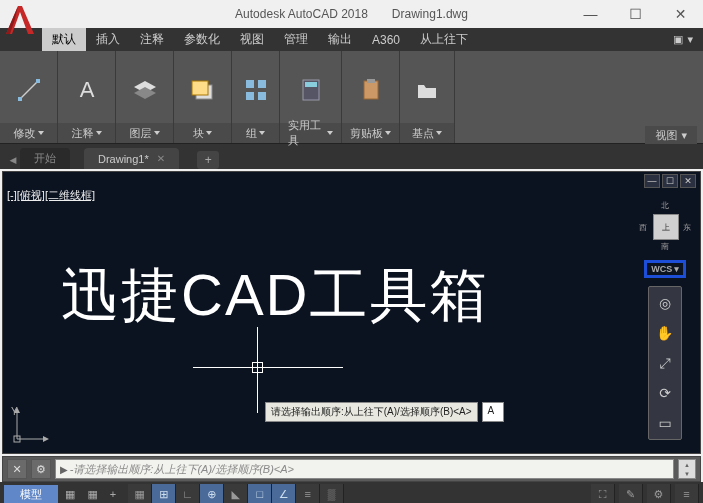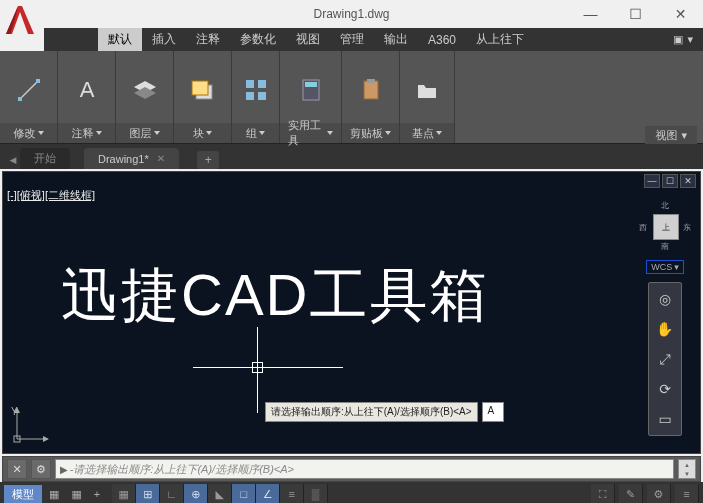--- a/index.html
+++ b/index.html
@@ -8,21 +8,21 @@
 
 .titlebar { height: 28px; background: #f0f0f0; display: flex; align-items: center; position: relative; }
 .titlebar .title-text { position: absolute; left: 50%; transform: translateX(-50%); font-size: 12px; color: #555; display: flex; gap: 24px; }
 .titlebar .win-controls { margin-left: auto; display: flex; }
 .titlebar .win-btn { width: 45px; height: 28px; display: flex; align-items: center; justify-content: center; color: #555; font-size: 14px; }
 
 
 .big-logo { position: absolute; left: 2px; top: 2px; z-index: 10; }
 
 
-.menubar { height: 23px; background: #333; display: flex; align-items: stretch; padding-left: 54px; font-size: 12px; margin-left: 44px; }
+.menubar { height: 23px; background: #333; display: flex; align-items: stretch; padding-left: 42px; font-size: 12px; }
 .menu-item { padding: 0 10px; display: flex; align-items: center; color: #ccc; cursor: pointer; }
 .menu-item.active { background: #ccc; color: #000; }
 .menu-dropdown { margin-left: auto; padding: 0 10px; display: flex; align-items: center; color: #ccc; font-size: 11px; gap: 4px; }
 
 
 .ribbon { height: 93px; background: #555; display: flex; border-bottom: 1px solid #222; }
 .ribbon-group { display: flex; flex-direction: column; align-items: center; border-right: 1px solid #3a3a3a; padding: 6px 0 0 0; }
 .ribbon-icon-box { flex: 1; display: flex; align-items: center; justify-content: center; width: 100%; }
 .ribbon-label { font-size: 11px; color: #ccc; padding: 2px 8px; display: flex; align-items: center; gap: 2px; background: #4a4a4a; width: 100%; justify-content: center; height: 20px; }
 .ribbon-down { width: 0; height: 0; border-left: 3px solid transparent; border-right: 3px solid transparent; border-top: 4px solid #ccc; }
@@ -54,52 +54,53 @@
 
 
 .ucs { position: absolute; left: 8px; bottom: 8px; }
 .ucs-y { position: absolute; left: 8px; bottom: 36px; color: #aaa; font-size: 10px; }
 
 
 .navpanel { position: absolute; right: 4px; top: 28px; width: 62px; display: flex; flex-direction: column; align-items: center; gap: 8px; }
 .viewcube { width: 52px; height: 52px; position: relative; }
 .viewcube .face { position: absolute; left: 14px; top: 14px; width: 26px; height: 26px; background: #d0d0d0; border: 1px solid #888; display: flex; align-items: center; justify-content: center; font-size: 8px; color: #333; }
 .viewcube .dir { position: absolute; font-size: 8px; color: #999; }
-.wcs-label { font-size: 9px; color: #aaa; border: 1px solid #1d4ed8; padding: 1px 4px; display: flex; align-items: center; gap: 2px; }
+.wcs-label { font-size: 9px; color: #aaa; border: 3px solid #1d4ed8; padding: 1px 4px; display: flex; align-items: center; gap: 2px; font-weight: bold; }
 .navbar { width: 34px; background: rgba(80,80,90,0.6); border: 1px solid #666; border-radius: 2px; display: flex; flex-direction: column; align-items: center; padding: 4px 0; gap: 6px; }
 .nav-icon { width: 24px; height: 24px; color: #ccc; display: flex; align-items: center; justify-content: center; font-size: 14px; }
 
 
 .cmdline { height: 26px; background: #5a5a5a; margin: 0 2px; display: flex; align-items: center; padding: 2px 4px; gap: 4px; border: 1px solid #444; }
 .cmd-btn { width: 20px; height: 20px; background: #6a6a6a; border: 1px solid #555; display: flex; align-items: center; justify-content: center; color: #ddd; font-size: 11px; cursor: pointer; }
 .cmd-input-wrap { flex: 1; background: #f2f2ee; border: 1px solid #888; height: 20px; display: flex; align-items: center; padding: 0 4px; }
 .cmd-arrow { color: #666; font-size: 10px; margin-right: 2px; }
 .cmd-prompt { font-size: 11px; color: #8a8a8a; font-style: italic; }
 .cmd-scroll { width: 18px; height: 20px; background: #ddd; border: 1px solid #888; display: flex; flex-direction: column; }
 .cmd-scroll div { flex: 1; display: flex; align-items: center; justify-content: center; font-size: 6px; color: #666; }
 
 
 .statusbar { height: 24px; background: #333; display: flex; align-items: center; padding: 0 4px; font-size: 11px; color: #ccc; }
-.status-tab { padding: 2px 8px; background: #6088c8; color: #fff; margin-right: 1px; cursor: pointer; }
+.status-tab { padding: 2px 16px; background: #6088c8; color: #fff; margin-right: 1px; cursor: pointer; }
 .status-toggles { display: flex; margin-left: 6px; gap: 0; }
 .status-toggle { width: 24px; height: 20px; border-right: 1px solid #222; background: #3a3a3a; display: flex; align-items: center; justify-content: center; color: #999; font-size: 11px; cursor: pointer; }
 .status-toggle.on { background: #4a6a9a; color: #cde; }
 .status-right { margin-left: auto; display: flex; align-items: center; gap: 4px; }
 </style>
 </head>
 <body>
 
 <div class="titlebar">
   <div class="big-logo">
     <svg width="36" height="36" viewBox="0 0 36 36">
         <path d="M4 32 L16 4 L20 4 L32 32 L26 32 L18 10 L10 32 Z" fill="#c62828"></path>
         <path d="M4 32 L16 4 L13 17 L8 32 Z" fill="#8e1a1a"></path>
       </svg>
   </div>
   <div class="title-text">
+    <span>Autodesk AutoCAD 2018</span>
     <span>Drawing1.dwg</span>
   </div>
   <div class="win-controls">
     <div class="win-btn">—</div>
     <div class="win-btn">☐</div>
     <div class="win-btn">✕</div>
   </div>
 </div>
 
 <div class="menubar">

